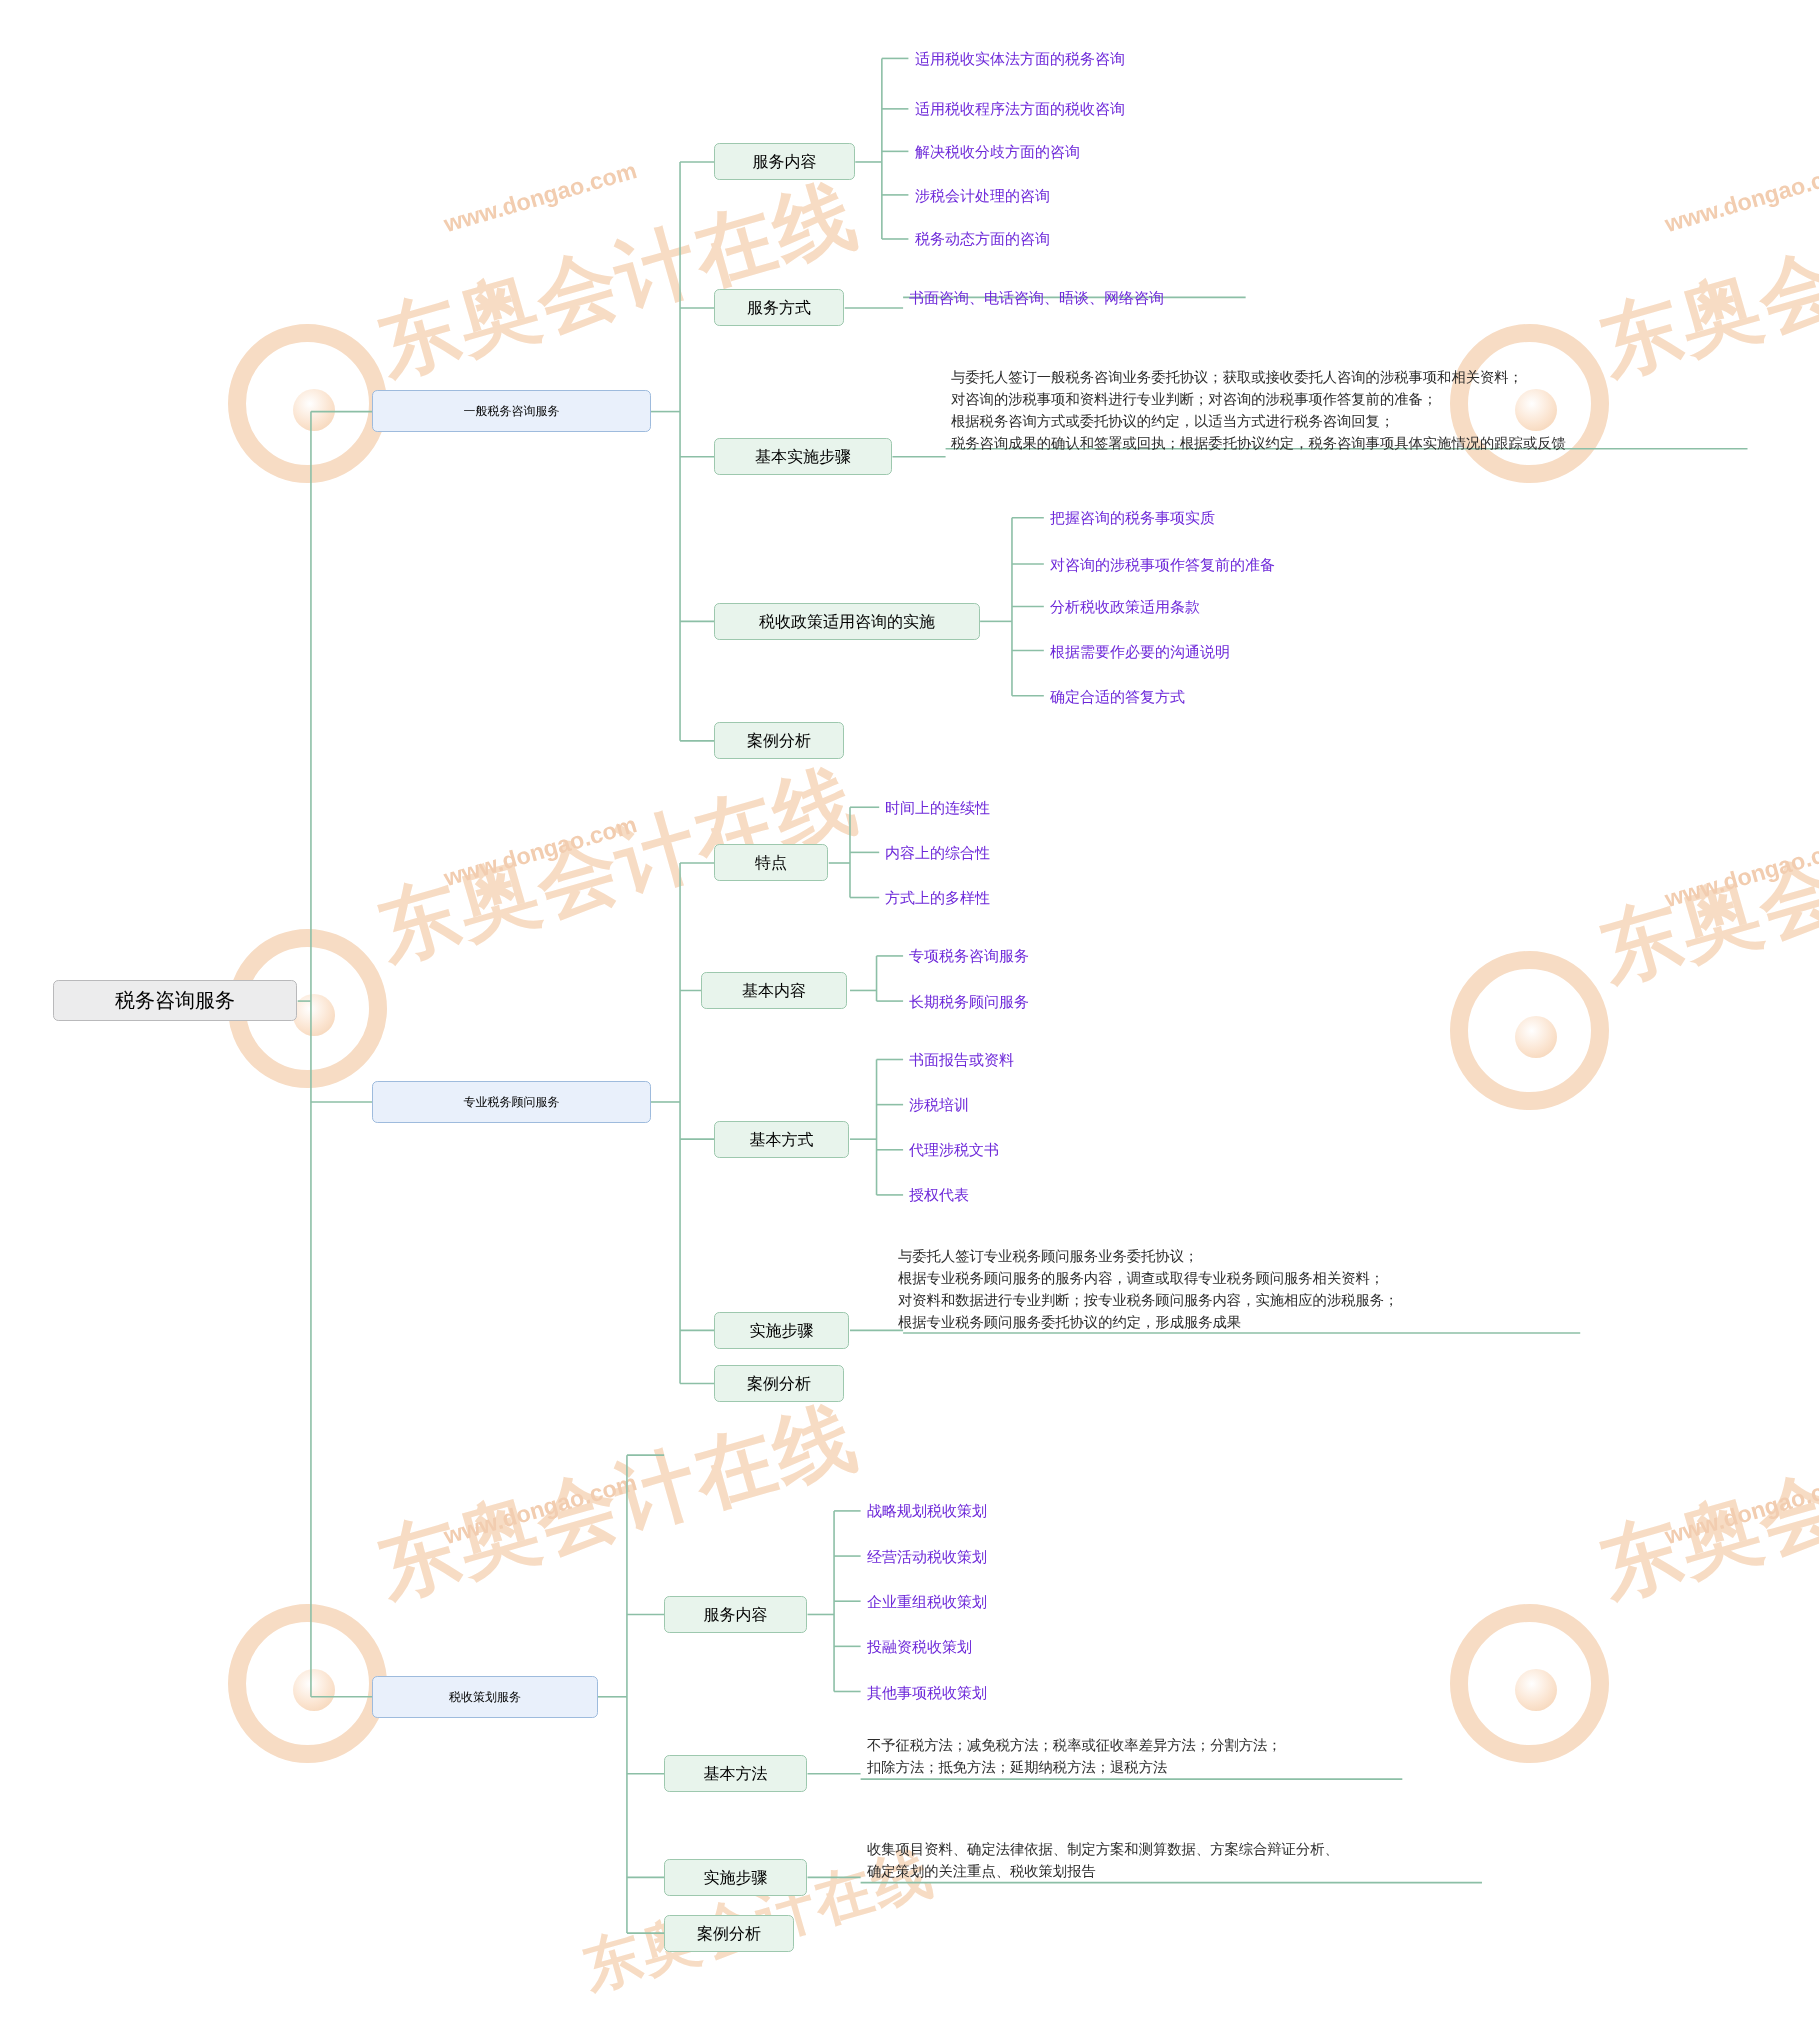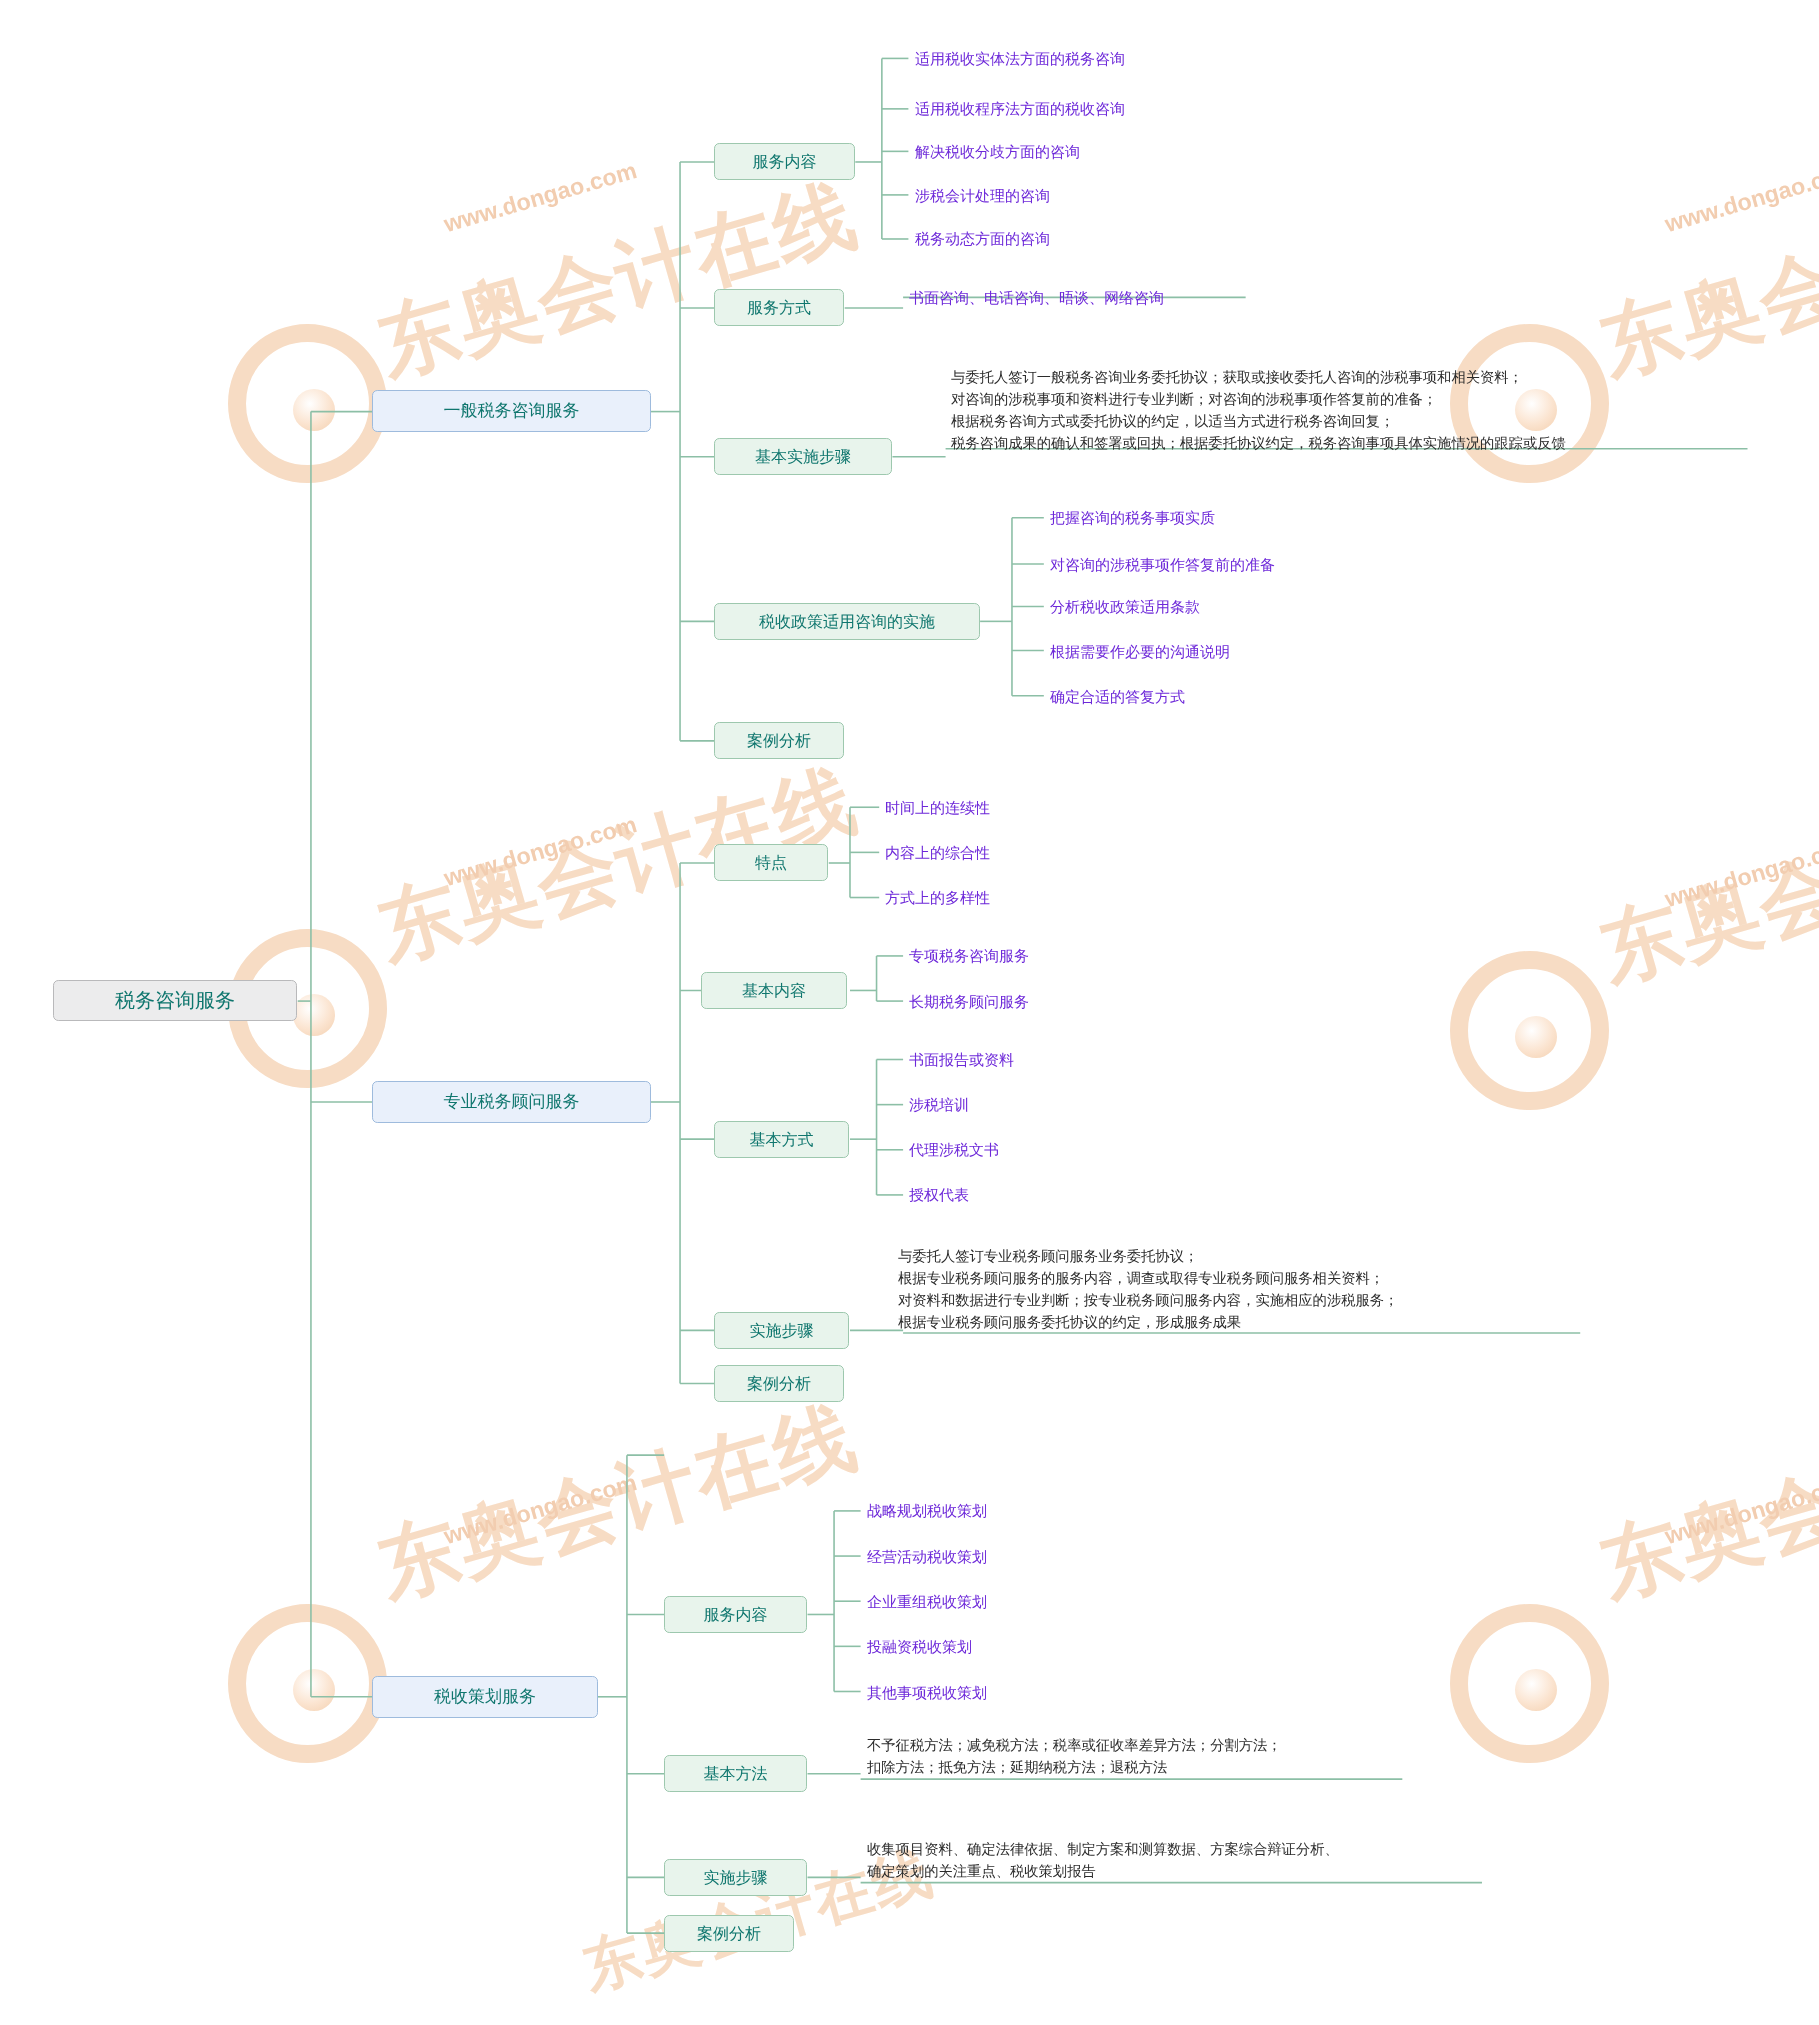--- a/index.html
+++ b/index.html
@@ -65,33 +65,33 @@
   }
   .node {
     position: absolute;
     box-sizing: border-box;
     display: flex;
     align-items: center;
     justify-content: center;
     border-radius: 5.3px;
     white-space: nowrap;
     font-size: 16px;
-    color: #0f766e;
+    color: #000000;
     line-height: 1.25;
   }
   .root {
     background: #ececed;
     border: 1.1px solid #b9b9bb;
     font-size: 20px;
     padding: 0 14px;
   }
   .lvl1 {
     background: #e9f0fb;
     border: 1.1px solid #9ebbdd;
-    font-size: 17px;
+    font-size: 12px;
     padding: 0 11.7px;
   }
   .lvl2 {
     background: #e8f4ec;
     border: 1.1px solid #9dc8ae;
     font-size: 16px;
     padding: 0 9.6px;
   }
   .leaf {
     position: absolute;

